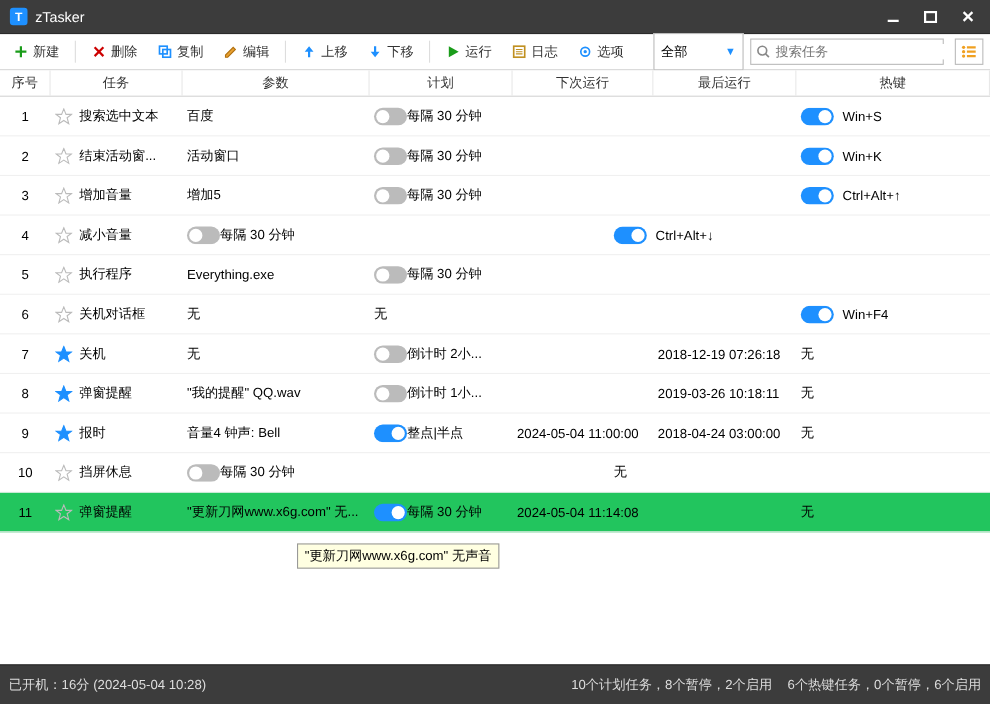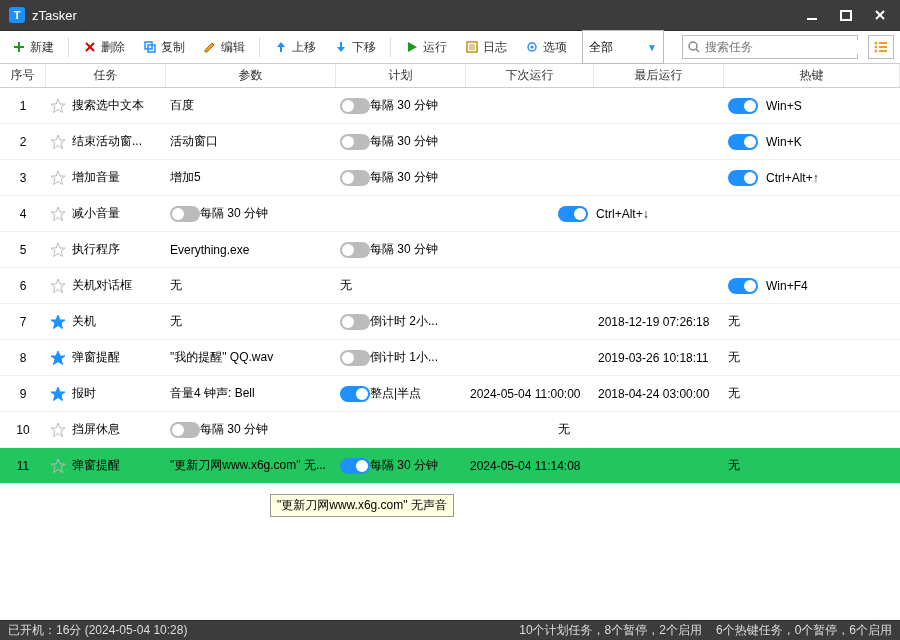--- a/index.html
+++ b/index.html
@@ -11,21 +11,21 @@
 .titlebar .winbtn { width: 16px; height: 16px; display: inline-flex; align-items: center; justify-content: center; color:#fff; cursor:pointer;}
 .winbtn svg { stroke:#fff; stroke-width:2; fill:none;}
 .toolbar { background: #fff; height: 34px; display: flex; align-items: center; border-top:1px solid #2a2a2a; border-bottom: 1px solid #ccc; padding: 0 6px; gap: 6px; }
 .tb-sep { width:1px; height:20px; background:#ddd; margin:0 2px;}
 .tb-btn { display: inline-flex; align-items: center; gap: 4px; padding: 3px 6px; cursor: pointer; border-radius:2px;}
 .tb-icon { width:14px; height:14px; display:inline-flex; align-items:center; justify-content:center;}
 .tb-btn span.lbl { color:#333;}
 .filter-dd { margin-left:auto; border:1px solid #bbb; height:24px; width:82px; display:flex; align-items:center; padding:16px 6px; background:#fff;}
 .filter-dd .dd-text{ flex:1; }
 .filter-dd .dd-arrow{ color:#1e90ff; font-size:10px;}
-.search-box { border:1px solid #bbb; height:24px; width:176px; display:flex; align-items:center; padding:0 4px; gap:4px;margin-left:12px;}
+.search-box { border:1px solid #bbb; height:24px; width:176px; display:flex; align-items:center; padding:0 4px; gap:4px;}
 .search-box input{ border:none; outline:none; flex:1; font-size:12px;}
 .list-toggle { width:26px; height:24px; border:1px solid #bbb; display:flex; align-items:center; justify-content:center; margin-left:4px;}
 .header-row { display:flex; background:#fff; border-bottom:1px solid #ccc; height:24px;}
 .header-row .hc { display:flex; align-items:center; justify-content:center; font-size:12px; color:#333; border-right:1px solid #e8e8e8;}
 .col-idx{width:46px;} .col-task{width:120px;} .col-param{width:170px;} .col-plan{width:130px;text-align:left;} .col-next{width:128px;} .col-last{width:130px;} .col-hot{flex:1;}
 .rows { flex:1; overflow:auto; background:#fff;}
 .row { display:flex; align-items:center; height:36px; border-bottom:1px solid #f0f0f0;}
 .row.selected{ background:#22c55e;}
 .row .c{ display:flex; align-items:center; padding:0 4px; overflow:hidden; white-space:nowrap; text-overflow:ellipsis;}
 .c.idx{width:46px; justify-content:center;}
@@ -33,21 +33,21 @@
 .c.param{width:170px;}
 .c.plan{width:130px; gap:0;}
 .c.next{width:128px;}
 .c.last{width:130px;}
 .c.hot{flex:1; gap:8px;}
 .star{ width:16px; height:16px; display:inline-flex;}
 .toggle{ width:30px; height:16px; border-radius:8px; background:#bbb; position:relative; flex-shrink:0;}
 .toggle .knob{ width:12px; height:12px; background:#fff; border-radius:50%; position:absolute; top:2px; left:2px; transition:left .1s;}
 .toggle.on{ background:#1e90ff;} .toggle.on .knob{ left:16px;}
 .tooltip{ position:absolute; border:1px solid #999; background:#ffffe1; padding:2px 6px; font-size:12px; left:270px; top:494px;}
-.statusbar{ height:20px; background:#3c3c3c; color:#ddd; display:flex; align-items:center; padding:0 8px; font-size:12px; border-top:1px solid #2a2a2a;}
+.statusbar{ height:36px; background:#3c3c3c; color:#ddd; display:flex; align-items:center; padding:0 8px; font-size:12px; border-top:1px solid #2a2a2a;}
 .statusbar .sleft{flex:0 0 auto;}
 .statusbar .sright{ margin-left:auto; display:flex; gap:14px;}
 svg{display:block;}
 </style>
 </head>
 <body>
 
 <div class="titlebar">
   <span class="logo">
     <svg width="18" height="18" viewBox="0 0 18 18">

